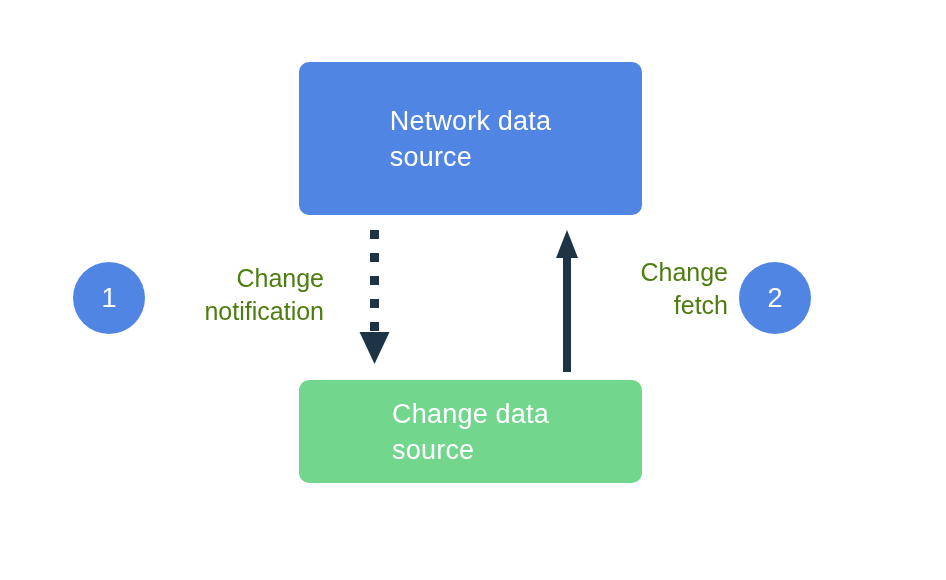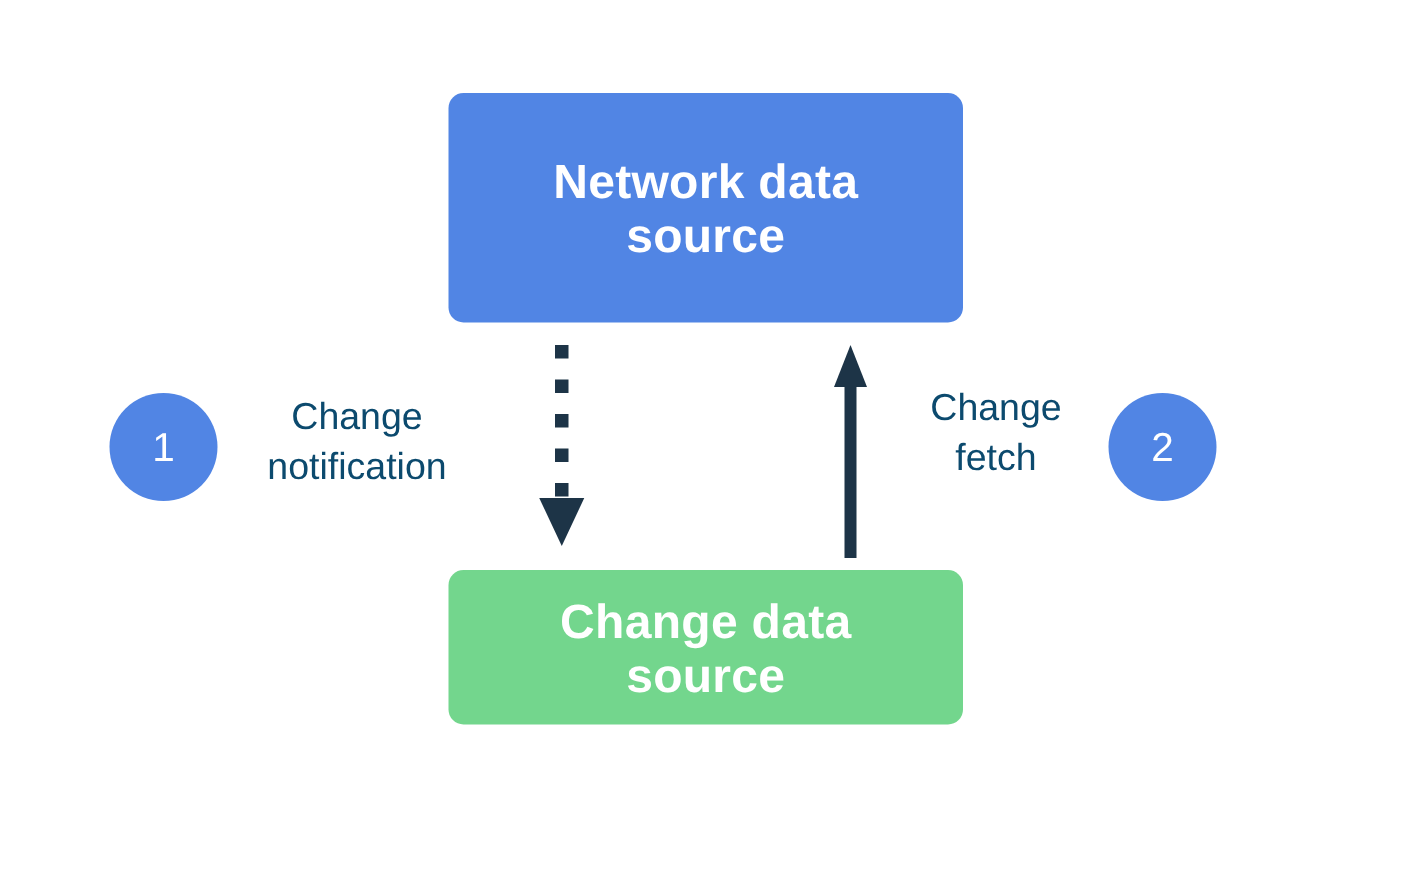--- a/index.html
+++ b/index.html
@@ -19,25 +19,25 @@
   }
 
   
   .node-box {
     position: absolute;
     box-sizing: border-box;
     border-radius: 10px;
     display: flex;
     align-items: center;
     justify-content: center;
-    text-align: center;
+    text-align: left;
     color: #ffffff;
-    font-size: 32px;
+    font-size: 27px;
     line-height: 36px;
-    font-weight: 700;
+    font-weight: 400;
     letter-spacing: 0.2px;
     white-space: pre-line;
     user-select: none;
   }
   #network-box {
     left: 299px;
     top: 62px;
     width: 343px;
     height: 153px;
     background: #5185e4;
@@ -64,24 +64,24 @@
     font-size: 27px;
     line-height: 27px;
     user-select: none;
   }
   #step-1 { left: 73px; top: 262px; }
   #step-2 { left: 739px; top: 262px; }
 
   
   .edge-label {
     position: absolute;
-    color: #0c4a6e;
+    color: #4d7c0f;
     font-size: 25px;
     line-height: 33px;
-    text-align: center;
+    text-align: right;
     white-space: pre-line;
     user-select: none;
   }
   #label-change-notification {
     left: 152px;
     top: 262px;
     width: 172px;
   }
   #label-change-fetch {
     left: 600px;

